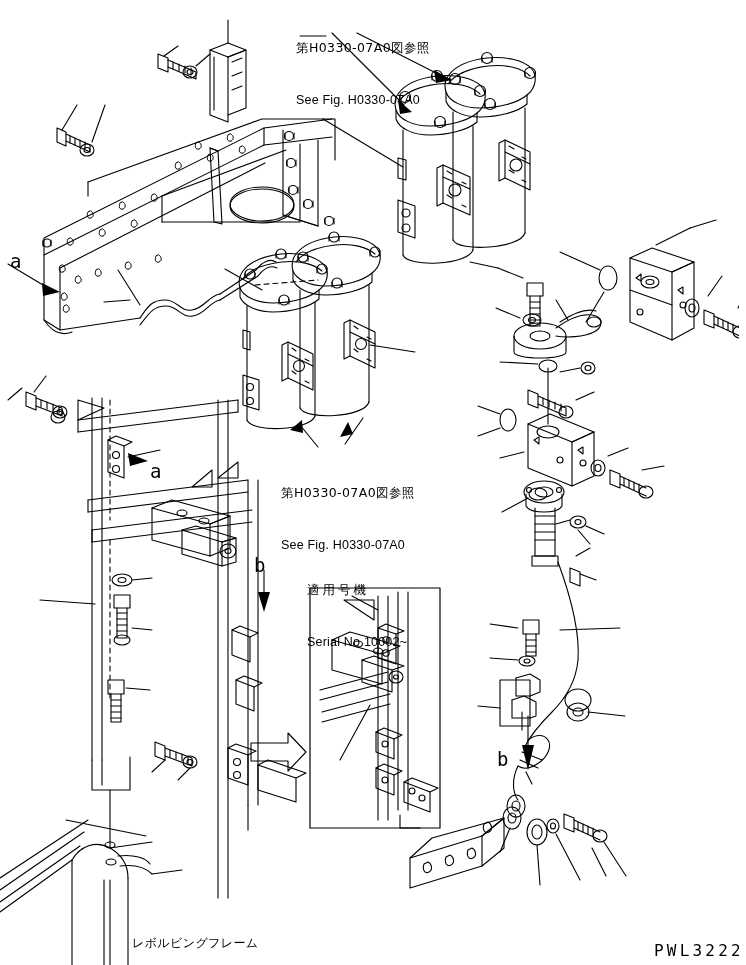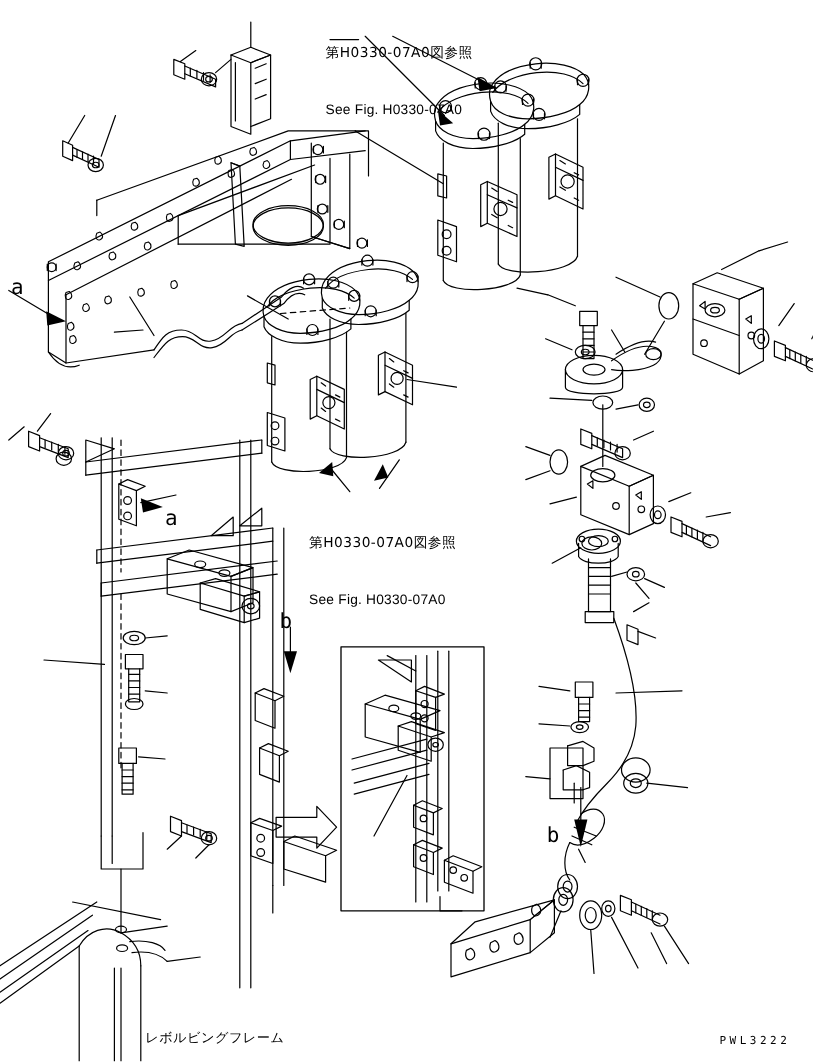--- a/index.html
+++ b/index.html
@@ -45,21 +45,21 @@
   .callout {
     position: absolute;
     font-family: "DejaVu Sans Mono", "Liberation Mono", monospace;
     font-size: 19px;
     line-height: 1;
     color: #000;
   }
   .figcode {
     position: absolute;
     font-family: "DejaVu Sans Mono", "Liberation Mono", monospace;
-    font-size: 10px;
+    font-size: 16px;
     letter-spacing: 3.2px;
     color: #000;
   }
   .ref-note { }
 </style>
 </head>
 <body>
 
 <div id="sheet">
 
@@ -704,20 +704,24 @@
   <div class="lbl ref-note" style="left:296px; top:3px;">
     <div class="lbl-jp">第H0330-07A0図参照</div>
     <div class="lbl-en">See Fig. H0330-07A0</div>
   </div>
 
   <div class="lbl ref-note" style="left:281px; top:448px;">
     <div class="lbl-jp">第H0330-07A0図参照</div>
     <div class="lbl-en">See Fig. H0330-07A0</div>
   </div>
 
+  <div class="lbl" style="left:307px; top:545px;">
+    <div class="lbl-jp" style="letter-spacing:3px;">適用号機</div>
+    <div class="lbl-en">Serial No 10002~</div>
+  </div>
 
   <div class="lbl" style="left:132px; top:898px;">
     <div class="lbl-jp" style="font-size:12px;">レボルビングフレーム</div>
     
   </div>
 
   <div class="callout" style="left:10px; top:252px;">a</div>
 
   <div class="callout" style="left:150px; top:462px;">a</div>
 

